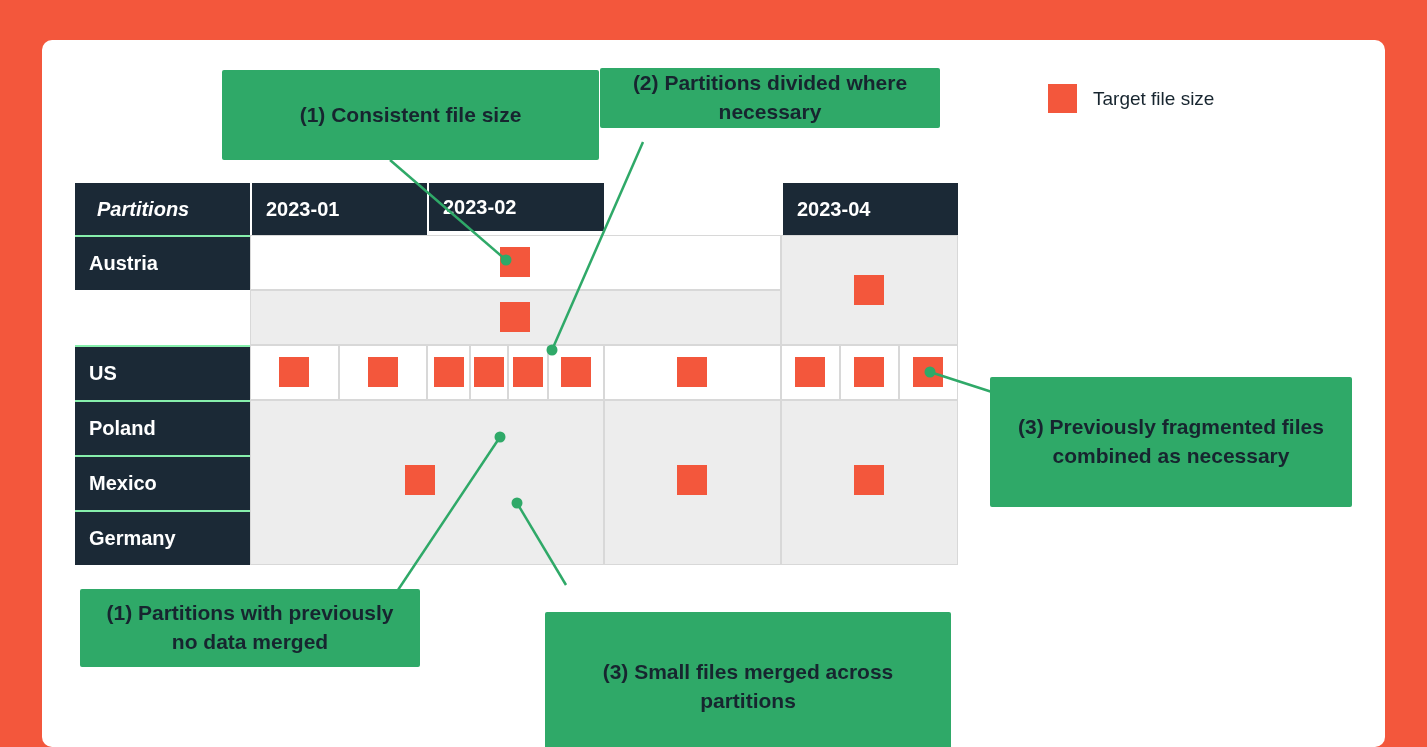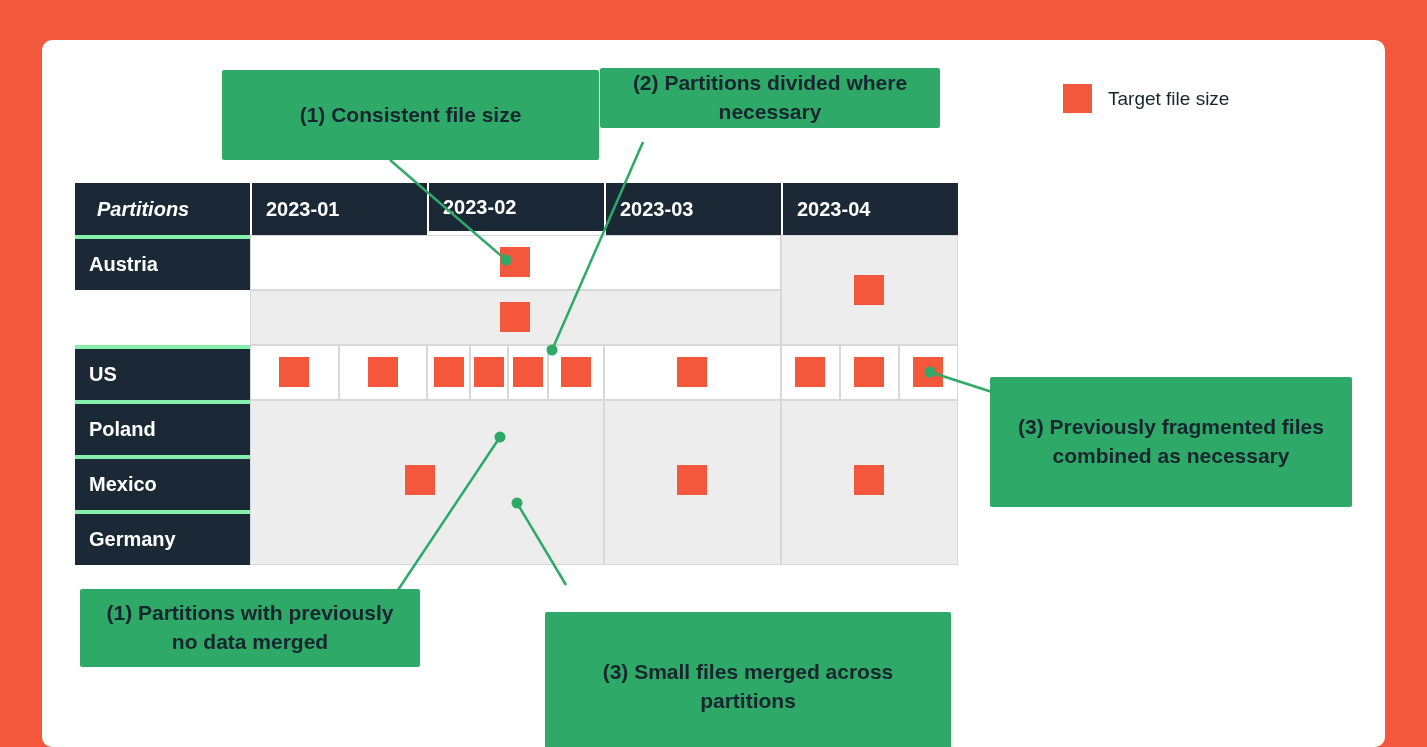--- a/index.html
+++ b/index.html
@@ -20,21 +20,21 @@
   .hcell {
     position:absolute; background:var(--header,#1B2936); color:#fff;
     font-size:20px; font-weight:700; display:flex; align-items:center;
     padding-left:14px;
   }
   .hcell.sep { border-left:2px solid #fff; }
   .hcell.italic { font-style:italic;padding-left:22px; }
   .rlabel {
     position:absolute; left:75px; width:175px; height:55px;
     background:var(--header,#1B2936); color:#fff; font-size:20px; font-weight:700;
-    display:flex; align-items:center; padding-left:14px; border-top:4px solid #86efac;
+    display:flex; align-items:center; padding-left:14px; border-top:2px solid #86efac;
   }
   .cell { position:absolute; border:1px solid var(--border,#D8D8D8); }
   .cell.white { background:#ffffff; }
   .cell.gray  { background:var(--gray,#EDEDED); }
 
   .square {
     position:absolute; width:30px; height:30px;
     background:var(--square,#F3573C);
   }
 
@@ -48,35 +48,34 @@
     font-size:21px; font-weight:600; line-height:1.38; padding:8px 20px;
     border-radius:2px;
   }
   #co-consistent { left:183px; top:70px;  width:377px; height:90px;margin-left:39px; }
   #co-divided    { left:600px; top:68px;  width:340px; height:60px; }
   #co-fragmented { left:990px; top:377px; width:362px; height:130px; }
   #co-no-data    { left:80px;  top:589px; width:340px; height:78px; }
   #co-small      { left:545px; top:584px; width:406px; height:149px;margin-top:28px; }
 
   
-  .legend { position:absolute; left:1048px; top:84px; display:flex; align-items:center; gap:16px;margin-left:15px; }
+  .legend { position:absolute; left:1048px; top:84px; display:flex; align-items:center; gap:16px; }
   .legend .swatch { width:29px; height:29px; background:var(--square,#F3573C); }
   .legend .legend-label { font-size:19px; font-weight:500; color:var(--text_dark,#17252F); }
 </style>
 </head>
 <body>
 
 <div class="panel"></div>
 
 <div class="layer">
 
   <div class="hcell italic" style="left:75px;top:183px;width:175px;height:52px">Partitions</div>
   <div class="hcell sep" style="left:250px;top:183px;width:177px;height:52px">2023-01</div>
   <div class="hcell sep" style="left:427px;top:183px;width:177px;height:48px">2023-02</div>
-  <div class="hcell sep" style="left:604px;top:183px;width:177px;height:52px">2023-03</div>
   <div class="hcell sep" style="left:781px;top:183px;width:177px;height:52px">2023-04</div>
 
   <div class="rlabel" style="top:235px">Austria</div>
   <div class="rlabel" style="top:345px">US</div>
   <div class="rlabel" style="top:400px">Poland</div>
   <div class="rlabel" style="top:455px">Mexico</div>
   <div class="rlabel" style="top:510px">Germany</div>
 
   <div class="cell white" style="left:250px;top:235px;width:531px;height:55px"></div>
   <div class="cell gray" style="left:250px;top:290px;width:531px;height:55px"></div>

